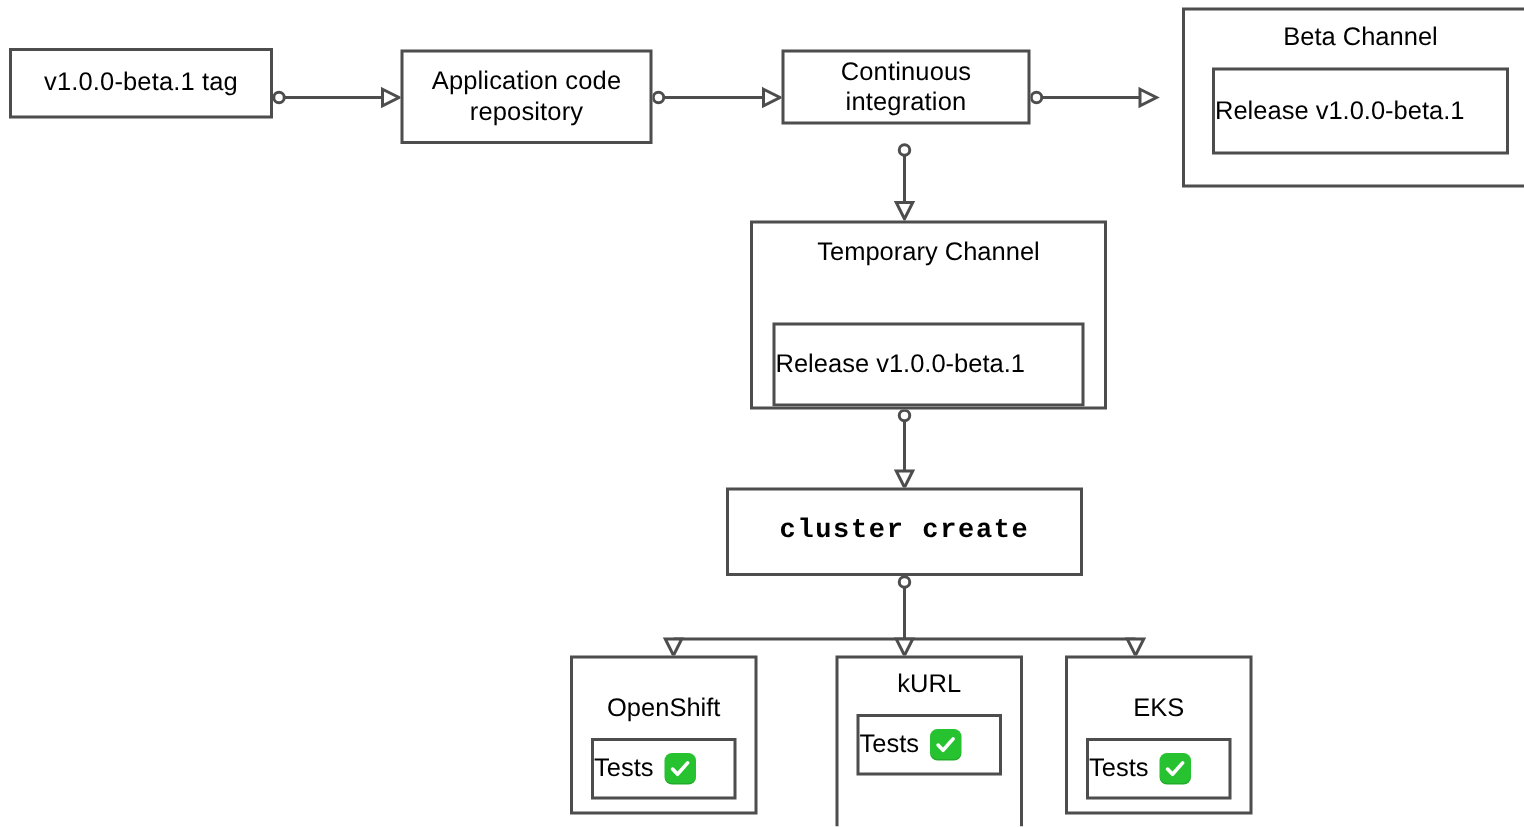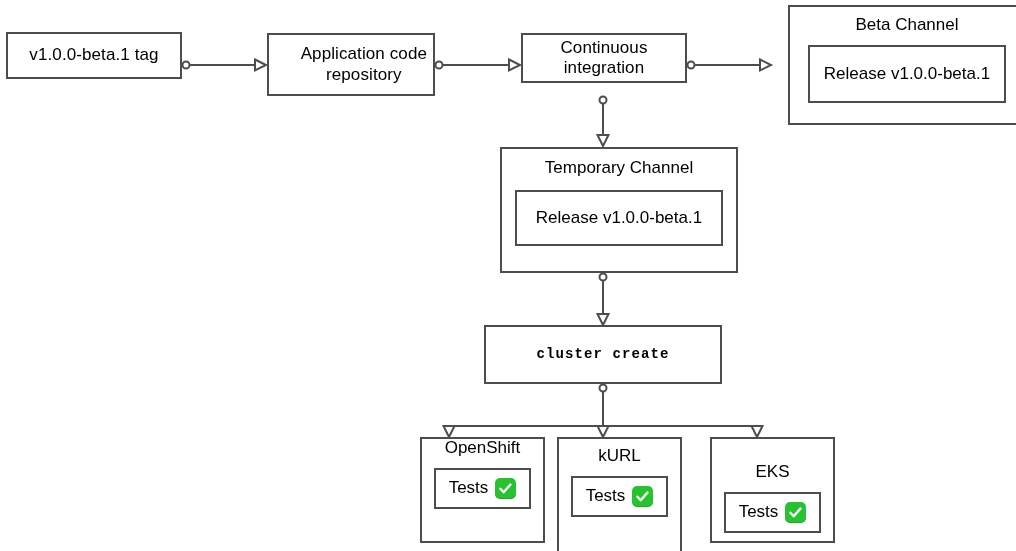--- a/index.html
+++ b/index.html
@@ -56,30 +56,29 @@
     line-height: 1.1;
     text-align: center;
     white-space: nowrap;
   }
   .inner-node {
     box-sizing: border-box;
     border: 2px solid #4d4d4d;
     background: #ffffff;
     display: flex;
     align-items: center;
-    justify-content: center;
     font-size: 17px;
     color: #000000;
     white-space: nowrap;
   }
   
   .mono {
     font-family: "Liberation Mono", "DejaVu Sans Mono", monospace;
     font-weight: bold;
-    font-size: 14px;
+    font-size: 18px;
     letter-spacing: 1.1px;
   }
   
   .test-row {
     display: flex;
     align-items: center;
     justify-content: center;
     gap: 7px;
   }
   .check-badge {
@@ -173,49 +172,49 @@
       <path class="edge-arrow" d="M 443.5 426 L 454.5 426 L 449 437 Z"></path>
       <path class="edge-arrow" d="M 597.5 426 L 608.5 426 L 603 437 Z"></path>
       <path class="edge-arrow" d="M 751.5 426 L 762.5 426 L 757 437 Z"></path>
     </g>
   </svg>
 
   <div class="node" style="left:6px; top:32px; width:176px; height:47px;">
     <span class="node-label">v1.0.0-beta.1 tag</span>
   </div>
 
-  <div class="node" style="left:267px; top:33px; width:168px; height:63px;justify-content:flex-end;">
+  <div class="node" style="left:267px; top:33px; width:168px; height:63px;">
     <span class="node-label">Application code
 repository</span>
   </div>
 
   <div class="node" style="left:521px; top:33px; width:166px; height:50px;">
     <span class="node-label">Continuous
 integration</span>
   </div>
 
   <div class="container-node" style="left:772px; top:5px; width:238px; height:120px; padding-top:9px;">
     <div class="container-title">Beta Channel</div>
     <div class="inner-node" style="margin-top:10px; width:198px; height:58px;">
       <span>Release v1.0.0-beta.1</span>
     </div>
   </div>
 
-  <div class="container-node" style="left:484px; top:147px; width:238px; height:126px; padding-top:10px;">
+  <div class="container-node" style="left:484px; top:147px; width:238px; height:126px; padding-top:10px;gap:25px;">
     <div class="container-title">Temporary Channel</div>
     <div class="inner-node" style="margin-top:12px; width:208px; height:56px;">
       <span>Release v1.0.0-beta.1</span>
     </div>
   </div>
 
   <div class="node" style="left:484px; top:325px; width:238px; height:59px;">
     <span class="node-label mono">cluster create</span>
   </div>
 
-  <div class="container-node" style="left:404px; top:437px; width:125px; height:106px; padding-top:0;">
+  <div class="container-node" style="left:364px; top:437px; width:125px; height:106px; padding-top:24px;">
     <div class="container-title">OpenShift</div>
     <div class="inner-node" style="margin-top:10px; width:97px; height:41px;">
       <span class="test-row">
         <span>Tests</span>
         <span class="check-badge">
           <svg width="17" height="17" viewBox="0 0 17 17" aria-hidden="true">
             <path d="M3.4 8.7 L6.7 12.2 L13.4 4.6" fill="none" stroke="#ffffff" stroke-width="2.4" stroke-linecap="round" stroke-linejoin="round"></path>
           </svg>
         </span>
       </span>

